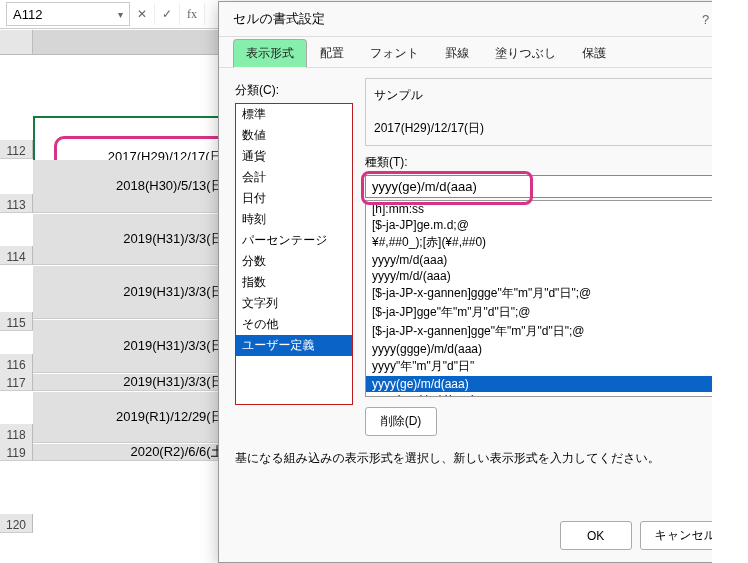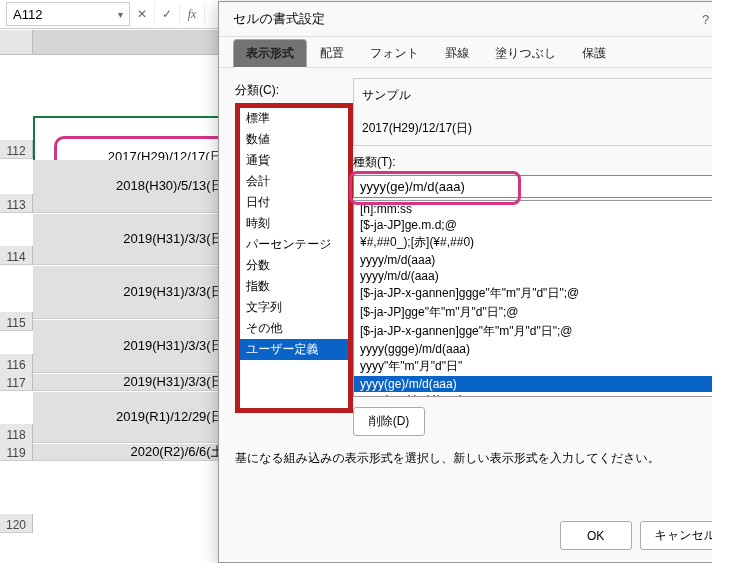--- a/index.html
+++ b/index.html
@@ -2,42 +2,42 @@
 <html><head>
 <meta charset="utf-8">
 <style>
 html,body{margin:0;padding:0;font-family:"Meiryo","MS Gothic",sans-serif;font-size:12px;background:#fff;color:#000}
 .app{width:712px;height:563px;position:relative;overflow:hidden}
 
 .namebox-row{position:absolute;left:0;top:0;width:748px;height:28px;border-bottom:1px solid #ccc;display:flex;align-items:center;background:#fff}
 .namebox{width:110px;height:22px;margin-left:6px;border:1px solid #ccc;display:flex;align-items:center;padding:0 6px;font-size:13px}
 .namebox .dd{margin-left:auto;color:#666;font-size:10px}
 .fx-cancel,.fx-ok,.fx-fx{width:24px;height:22px;display:flex;align-items:center;justify-content:center;color:#666;border-right:1px solid #eee}
-.fx-fx{font-style:italic;font-family:serif}
+.fx-fx{font-family:serif}
 .colhdr{position:absolute;left:0;top:30px;width:748px;height:24px;background:#e6e6e6;border-bottom:1px solid #bbb;display:flex}
 .rowhdr-corner{width:32px;border-right:1px solid #bbb}
 .colA{flex:1;display:flex;align-items:center;justify-content:center;background:#d6d6d6;font-size:12px;color:#444;border-right:1px solid #bbb}
 .rows{position:absolute;left:0;top:54px;width:748px}
 .rowhdr{position:absolute;left:0;width:32px;height:18px;background:#e6e6e6;border-right:1px solid #bbb;border-bottom:1px solid #ccc;font-size:12px;color:#444;display:flex;align-items:flex-end;justify-content:center}
 .cell-band{position:absolute;left:33px;width:195px;background:#e0e0e0;border-bottom:1px solid #ccc;display:flex;align-items:center;justify-content:flex-end;padding-right:6px;font-size:13px}
 .sel-highlight{position:absolute;left:54px;top:82px;width:170px;height:36px;border:3px solid #d63384;border-radius:10px;background:#fff;display:flex;align-items:center;justify-content:flex-end;padding-right:10px;font-size:13px}
 .sel-cell{position:absolute;left:33px;top:62px;width:195px;height:78px;border:2px solid #107c41;background:#fff}
 
 .dialog{position:absolute;left:218px;top:1px;width:526px;height:560px;background:#f9f9f9;border:1px solid #999;box-shadow:0 4px 16px rgba(0,0,0,.25)}
 .titlebar{height:34px;border-bottom:1px solid #ddd;display:flex;align-items:center;padding:0 8px 0 14px;font-size:13px}
 .titlebar .sp{flex:1}
 .titlebar .hint{color:#666;font-size:13px}
 .titlebar .close{font-size:14px;color:#333;padding:4px 8px}
 .tabs{height:30px;display:flex;align-items:flex-end;padding-left:14px;gap:0;border-bottom:1px solid #ddd}
 .tab{padding:5px 12px;font-size:12px;color:#222;border:1px solid transparent;border-bottom:none;cursor:pointer}
-.tab.active{border:1px solid #aaa;border-bottom:1px solid #f9f9f9;border-radius:4px 4px 0 0;background:#737373;margin-bottom:-1px;font-weight:bold}
-.body{padding:10px 16px;display:flex;}
+.tab.active{border:1px solid #aaa;border-bottom:1px solid #f9f9f9;border-radius:4px 4px 0 0;background:#86efac;margin-bottom:-1px;font-weight:normal}
+.body{padding:10px 16px;display:flex;gap:12px}
 .left{width:118px}
 .lbl{font-size:12px;margin:4px 0}
-.listbox{border:5px solid #b91c1c;height:300px;background:#fff;overflow:auto;font-size:12px}
+.listbox{border:1px solid #b91c1c;height:300px;background:#fff;overflow:auto;font-size:12px}
 .listbox .item{padding:2px 6px;cursor:pointer}
 .listbox .item.sel{background:#0a64c8;color:#fff}
 .right{flex:1}
 .fieldset{border:1px solid #ccc;padding:8px;margin-bottom:8px;font-size:12px}
 .fieldset-legend{font-size:12px;margin-bottom:16px}
 .type-input-wrap{position:relative;margin-bottom:2px}
 .type-input{width:100%;box-sizing:border-box;padding:3px 6px;font-size:13px;border:1px solid #888;background:#fff}
 .type-hl{position:absolute;left:-4px;top:-4px;width:166px;height:28px;border:3px solid #d63384;border-radius:8px;pointer-events:none}
 .fmtlist{border:1px solid #999;height:195px;background:#fff;overflow:auto;font-size:12px}
 .fmtlist .item{padding:1px 6px;cursor:pointer;white-space:nowrap}

